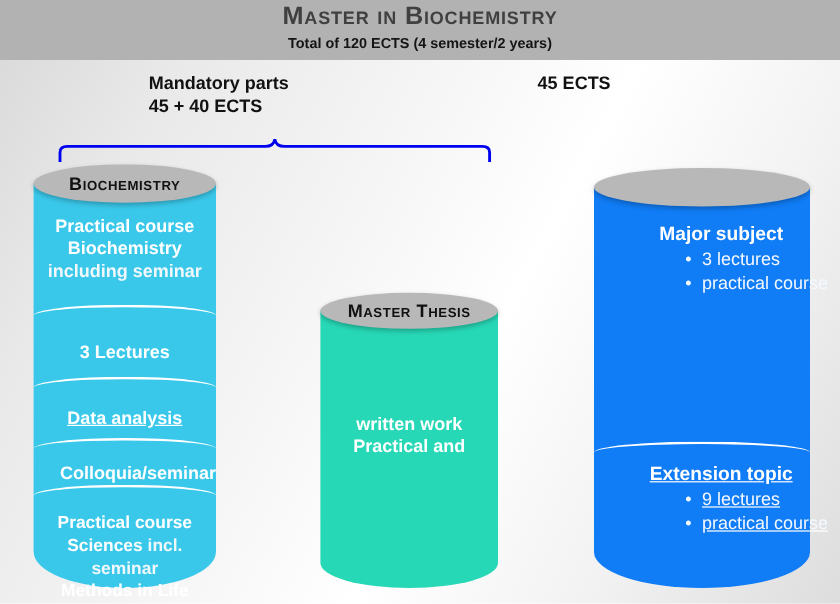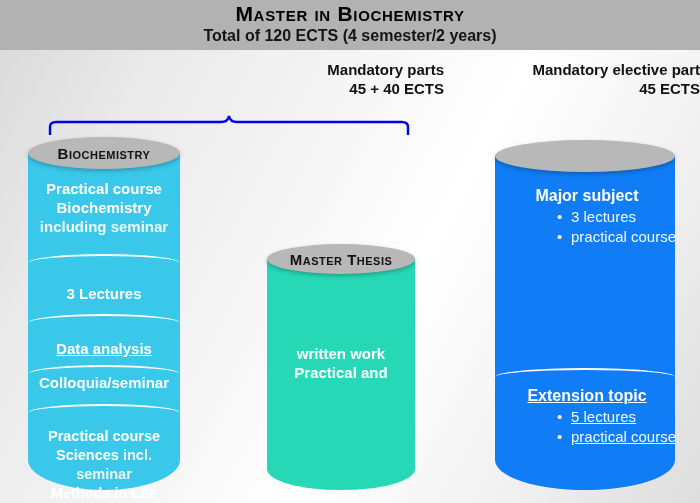--- a/index.html
+++ b/index.html
@@ -27,41 +27,41 @@
     width: 700px; height: 50px;
     background: #b2b2b2;
     text-align: center;
   }
   .header-title {
     position: absolute;
     left: 0; top: 1px;
     width: 700px;
     font-size: 21px;
     font-weight: bold;
-    color: #000000;
+    color: #404040;
     font-variant: small-caps;
     letter-spacing: 0.7px;
     line-height: 25px;
     white-space: nowrap;
   }
   .header-subtitle {
     position: absolute;
     left: 0; top: 26px;
     width: 700px;
-    font-size: 16px;
+    font-size: 12px;
     font-weight: bold;
     color: #141414;
     line-height: 20px;
     white-space: nowrap;
   }
 
   
   .caption {
     position: absolute;
-    text-align: right;
+    text-align: left;
     color: #111111;
     font-size: 15px;
     font-weight: bold;
     line-height: 19px;
     white-space: nowrap;
   }
   .caption .l1 { display: block; }
   .caption .l2 { display: block; }
 
   #caption-mandatory { left: 124px; top: 60px; width: 320px; }
@@ -128,21 +128,21 @@
     line-height: 19px;
   }
   .seg-text .thin {
     font-weight: bold;
     color: #f0f8fb;
   }
   .seg-text.small { font-size: 14.5px; }
 
   .bullet-block {
     position: absolute;
-    left: 2px;
+    left: 16px;
     width: 100%;
     color: #ffffff;
   }
   .bullet-block .bhead {
     text-align: center;
     font-size: 16px;
     font-weight: bold;
     line-height: 21px;
     margin-bottom: 1px;
   }
@@ -174,21 +174,20 @@
     <div class="header-title">Master in Biochemistry</div>
     <div class="header-subtitle">Total of 120 ECTS (4 semester/2 years)</div>
   </div>
 
   <div class="caption" id="caption-mandatory">
     <span class="l1">Mandatory parts</span>
     <span class="l2">45 + 40 ECTS</span>
   </div>
 
   <div class="caption" id="caption-elective">
-    <span class="l1">Mandatory elective part</span>
     <span class="l2">45 ECTS</span>
   </div>
 
   <svg class="brace" viewBox="0 0 365 26">
     <path d="M 2,25 L 2,17 Q 2,12 8,12 L 173,12 Q 180,12 181,6 Q 182,12 189,12 L 354,12 Q 360,12 360,17 L 360,25" fill="none" stroke="#0000ee" stroke-width="2.4" stroke-linecap="butt"></path>
   </svg>
 
   <div class="cylinder" id="cyl-biochem" style="left:28px; top:137px; width:152px; height:353px;">
 
     <div class="cyl-body" style="top:16px; height:337px; background:#3ac8ea;"></div>
@@ -209,21 +208,21 @@
     </div>
 
     <div class="seg-text" style="top:147px;">
       <div>3 Lectures</div>
     </div>
 
     <div class="seg-text" style="top:202px;text-decoration:underline;">
       <div>Data analysis</div>
     </div>
 
-    <div class="seg-text" style="top:236px;">
+    <div class="seg-text" style="top:248px;text-align:right;">
       <div>Colloquia/seminar</div>
     </div>
 
     <div class="seg-text small" style="top:290px;">
       <div>Practical course</div>
       <div><span>Sciences</span> <span class="thin">incl. seminar</span></div>
       <div>Methods in Life</div>
     </div>
   </div>
 
@@ -255,19 +254,19 @@
       <div class="bhead">Major subject</div>
       <ul>
         <li>3 lectures</li>
         <li>practical course</li>
       </ul>
     </div>
 
     <div class="bullet-block" style="top:245px;text-decoration:underline;">
       <div class="bhead">Extension topic</div>
       <ul>
-        <li>5 lectures</li>
+        <li>9 lectures</li>
         <li>practical course</li>
       </ul>
     </div>
   </div>
 
 </div>
 
 </body></html>

